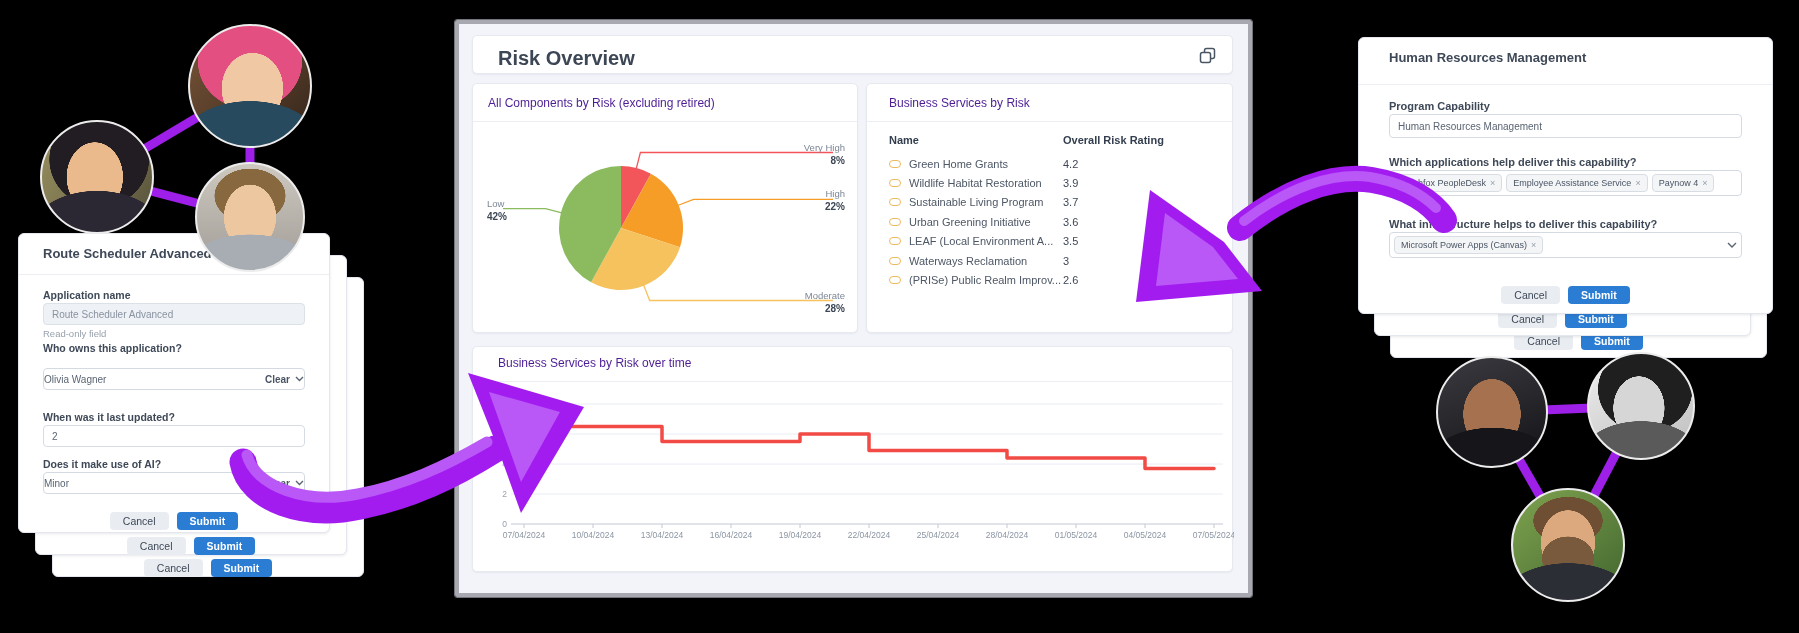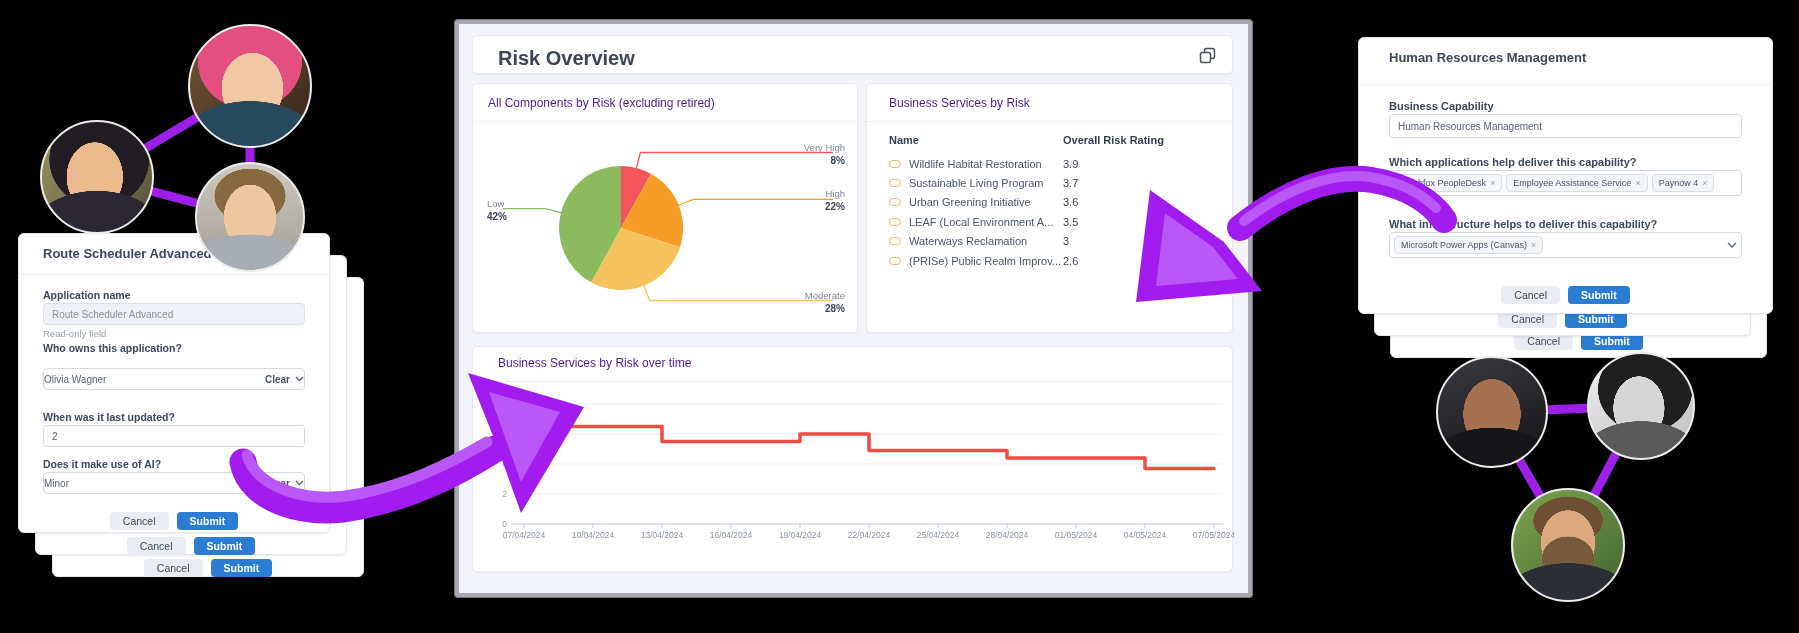--- a/index.html
+++ b/index.html
@@ -190,20 +190,25 @@
       <text x="14" y="97.6" text-anchor="start" class="pc-val">42%</text>
     </svg>
 </div>
 
 <div class="dash-card" style="left:866px;top:83px;width:367px;height:250px">
   <div class="dash-title" style="left:22px;top:12px">Business Services by Risk</div>
   <div class="divider" style="top:37px"></div>
   <div class="t-head" style="left:22px;top:50px">Name</div>
   <div class="t-head" style="left:196px;top:50px">Overall Risk Rating</div>
   <div class="t-rows" style="top:70px" id="risk-table-body">
+      <div class="t-row">
+        <span class="pill-icon"></span>
+        <span class="t-name">Green Home Grants</span>
+        <span class="t-val">4.2</span>
+      </div>
       <div class="t-row">
         <span class="pill-icon"></span>
         <span class="t-name">Wildlife Habitat Restoration</span>
         <span class="t-val">3.9</span>
       </div>
       <div class="t-row">
         <span class="pill-icon"></span>
         <span class="t-name">Sustainable Living Program</span>
         <span class="t-val">3.7</span>
       </div>
@@ -280,21 +285,21 @@
   <div class="btn-row" style="top:250px">
     <button class="btn cancel">Cancel</button>
     <button class="btn submit">Submit</button>
   </div>
 </div>
 
 <div class="card mainform rf" style="left:1358px;top:37px;width:415px;height:277px">
   <div class="f-title ttl">Human Resources Management</div>
   <div class="divider" style="top:46px"></div>
 
-  <div class="f-label" style="top:62px">Business Capability</div>
+  <div class="f-label" style="top:62px">Program Capability</div>
   <div class="f-input" style="top:76px">
     <span>Human Resources Management</span>
   </div>
 
   <div class="f-label" style="top:118px">Which applications help deliver this capability?</div>
   <div class="multibox" style="top:132px" id="apps-chips">
     <span class="chip">
         <span>Flashfox PeopleDesk</span>
         <span class="x">×</span>
       </span>

